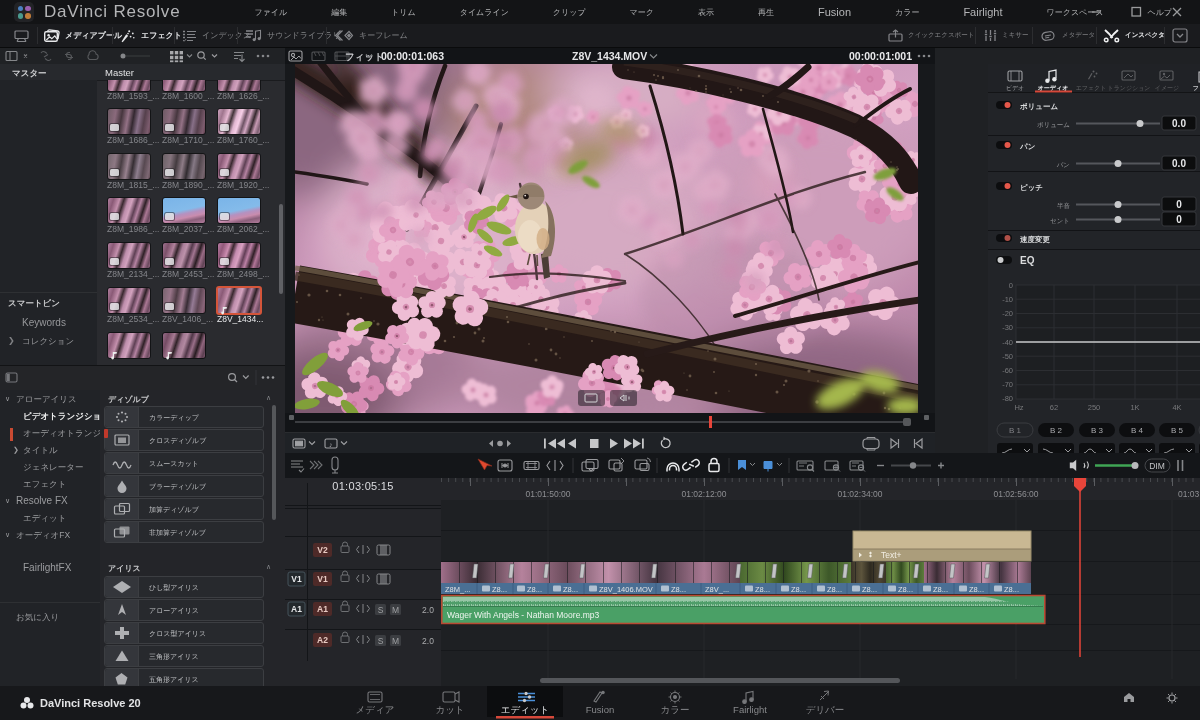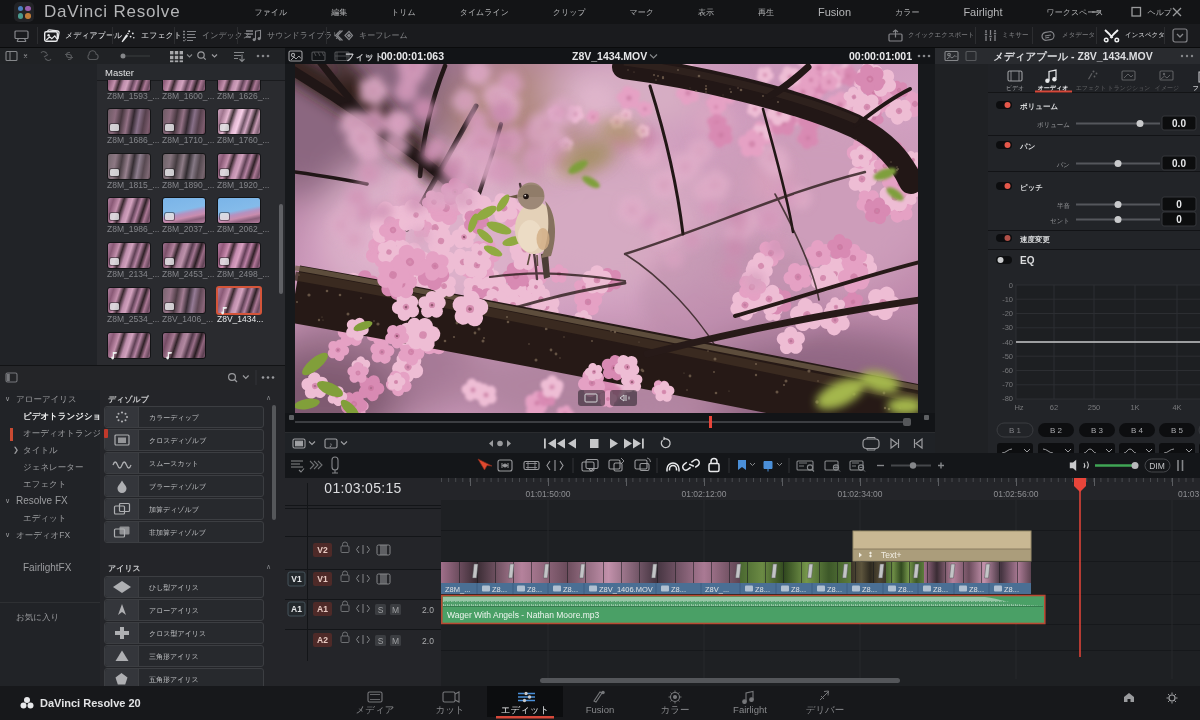--- a/index.html
+++ b/index.html
@@ -6,21 +6,21 @@
 .ab{position:absolute}
 #stage{position:absolute;left:0;top:0;width:1200px;height:720px}
 
 #menubar{left:0;top:0;width:1200px;height:24px;background:#131416;display:flex;align-items:center;color:#b4b5b7;font-size:8px}
 #menubar .mi{margin-right:0;padding:0 22px;white-space:nowrap}
 #menubar .mi.en{font-size:11px}
 #winbtn{position:absolute;right:0;top:0;height:24px;width:120px}
 
 #toolbar{left:0;top:24px;width:1200px;height:23px;background:#1a1b1e;border-bottom:1px solid #0a0b0c}
 .tbtn{position:absolute;top:0;height:23px;display:flex;align-items:center;gap:5px;color:#86878a;font-size:8px;white-space:nowrap}
-.tbtn.on{color:#e6e7e9;font-weight:normal}
+.tbtn.on{color:#e6e7e9;font-weight:bold}
 .vsep{position:absolute;top:3px;height:17px;width:1px;background:#2c2d30}
 
 #sub-left{left:0;top:48px;width:285px;height:16px;background:#202225;border-bottom:1px solid #101113}
 #viewer-top{left:285px;top:48px;width:650px;height:16px;background:#121417}
 #insp-head{left:935px;top:48px;width:265px;height:16px;background:#292b2f;color:#d6d7d9;font-size:10.5px}
 
 #left{left:0;top:64px;width:285px;height:622px;background:#212327}
 #binlist{position:absolute;left:0;top:0;width:97px;height:301px;background:#212327;border-right:1px solid #141517}
 #grid{position:absolute;left:97px;top:0;width:188px;height:301px;background:#2a2b2f}
 #searchrow{position:absolute;left:0;top:301px;width:285px;height:25px;background:#242528;border-top:1px solid #121315;border-bottom:1px solid #121315}
@@ -219,37 +219,30 @@
   <text x="287" y="11.5" fill="#e4e5e7" font-size="10.5" font-weight="bold">Z8V_1434.MOV</text>
         <path d="M365 6.5l3.5 3.5 3.5-3.5" stroke="#85878a" fill="none" stroke-width="1.2"></path>
   <text x="564" y="11.5" fill="#e8e9eb" font-size="10.5" font-weight="bold">00:00:01:001</text>
   <g fill="#85878a">
           <circle cx="634" cy="8" r="1.3"></circle>
           <circle cx="639" cy="8" r="1.3"></circle>
           <circle cx="644" cy="8" r="1.3"></circle>
         </g>
  </svg>
 </div>
-<div class="ab" id="insp-head">
- <svg width="265" height="16" viewBox="0 0 265 16">
-  <g stroke="#85878a" fill="none" stroke-width="1.1">
-          <rect x="10" y="3.5" width="13" height="9" rx="1"></rect>
-          <circle cx="14" cy="6.5" r="1.3"></circle>
-          <path d="M12 11l3-2.5 2 1.5 3-2.5 1.5 1.5" stroke-width="0.9"></path>
-          <rect x="31" y="3.5" width="10" height="9" rx="1" opacity="0.5"></rect>
-        </g>
-  <text x="138" y="12" fill="#dcdde0" font-size="10.5" font-weight="bold" text-anchor="middle">メディアプール - Z8V_1434.MOV</text>
-  <g fill="#85878a">
-          <circle cx="247" cy="8" r="1.2"></circle>
-          <circle cx="252" cy="8" r="1.2"></circle>
-          <circle cx="257" cy="8" r="1.2"></circle>
-        </g>
- </svg>
+<div class="ab" id="left">
+<div id="binlist">
+ <div style="position:absolute;left:0;top:0;width:97px;height:16px;background:#27292d"></div>
+ <div style="position:absolute;left:12px;top:4px;font-size:8.5px;color:#d2d3d5;font-weight:bold">マスター</div>
+ <div style="position:absolute;left:0;top:228px;width:97px;height:1px;background:#2e3033"></div>
+ <div style="position:absolute;left:8px;top:234px;font-size:8.5px;color:#c6c7c9;font-weight:bold">スマートビン</div>
+ <div style="position:absolute;left:22px;top:253px;font-size:10px;color:#96979a">Keywords</div>
+ <div style="position:absolute;left:8px;top:272px;font-size:8px;color:#808184">❯</div>
+ <div style="position:absolute;left:22px;top:272px;font-size:8.5px;color:#96979a">コレクション</div>
 </div>
-<div class="ab" id="left">
 <div id="grid">
  <div style="position:absolute;left:0;top:0;width:188px;height:16px;background:#27292d;border-bottom:1px solid #1a1b1e"></div>
  <div style="position:absolute;left:8px;top:3px;font-size:9.5px;color:#e0e1e3;font-weight:normal">Master</div>
  <div class="th" style="left:10px;top:1px;clip-path:inset(15px 0 0 0)"></div>
         <div class="th" style="left:65px;top:1px;clip-path:inset(15px 0 0 0)"></div>
         <div class="th" style="left:120px;top:1px;clip-path:inset(15px 0 0 0)"></div>
  <div class="tl" style="left:10px;top:27px">Z8M_1593_...</div>
         <div class="tl" style="left:65px;top:27px">Z8M_1600_...</div>
         <div class="tl" style="left:120px;top:27px">Z8M_1626_...</div>
  <div class="th dk" style="left:10px;top:44px"></div>
@@ -1961,21 +1954,21 @@
   <path d="M799 10c1 1.5 1 3.5 0 5M802 8.5c1.5 2 1.5 5 0 7" stroke="#c9cacc" fill="none" stroke-width="1.1"></path>
   <line x1="810" y1="12.5" x2="852" y2="12.5" stroke="#3fa554" stroke-width="2.5"></line>
   <circle cx="850" cy="12.5" r="3.5" fill="#b8b9bb"></circle>
   <rect x="860" y="6" width="25" height="13" rx="6.5" fill="none" stroke="#45474b"></rect>
             <text x="872" y="15.5" font-size="8.5" fill="#c2c3c6" text-anchor="middle">DIM</text>
   <path d="M893 7v11M897.5 7v11" stroke="#85878a" stroke-width="1.6"></path>
  </g>
 </svg>
 </div>
 <div id="tlhead">
- <div style="position:absolute;left:0;top:2px;width:156px;height:26px;text-align:center;font-size:14px;color:#dcdde0;letter-spacing:0.3px">01:03:05:15</div>
+ <div style="position:absolute;left:0;top:2px;width:156px;height:26px;text-align:center;font-size:11px;color:#dcdde0;letter-spacing:0.3px">01:03:05:15</div>
  <div style="position:absolute;left:0;top:30px;width:156px;height:1px;background:#131518"></div>
  <svg width="156" height="233" viewBox="0 0 156 233" style="position:absolute;top:-25px;left:0">
   <g font-size="8.5" font-weight="bold" text-anchor="middle">
    <line x1="0" y1="52.5" x2="156" y2="52.5" stroke="#131518"></line>
    <line x1="0" y1="83.5" x2="156" y2="83.5" stroke="#131518"></line>
    <line x1="0" y1="116.5" x2="156" y2="116.5" stroke="#131518"></line>
    <line x1="0" y1="146.5" x2="156" y2="146.5" stroke="#131518"></line>
    <line x1="0" y1="176.5" x2="156" y2="176.5" stroke="#131518"></line>
    <line x1="22.5" y1="30" x2="22.5" y2="208" stroke="#131518"></line>
 

